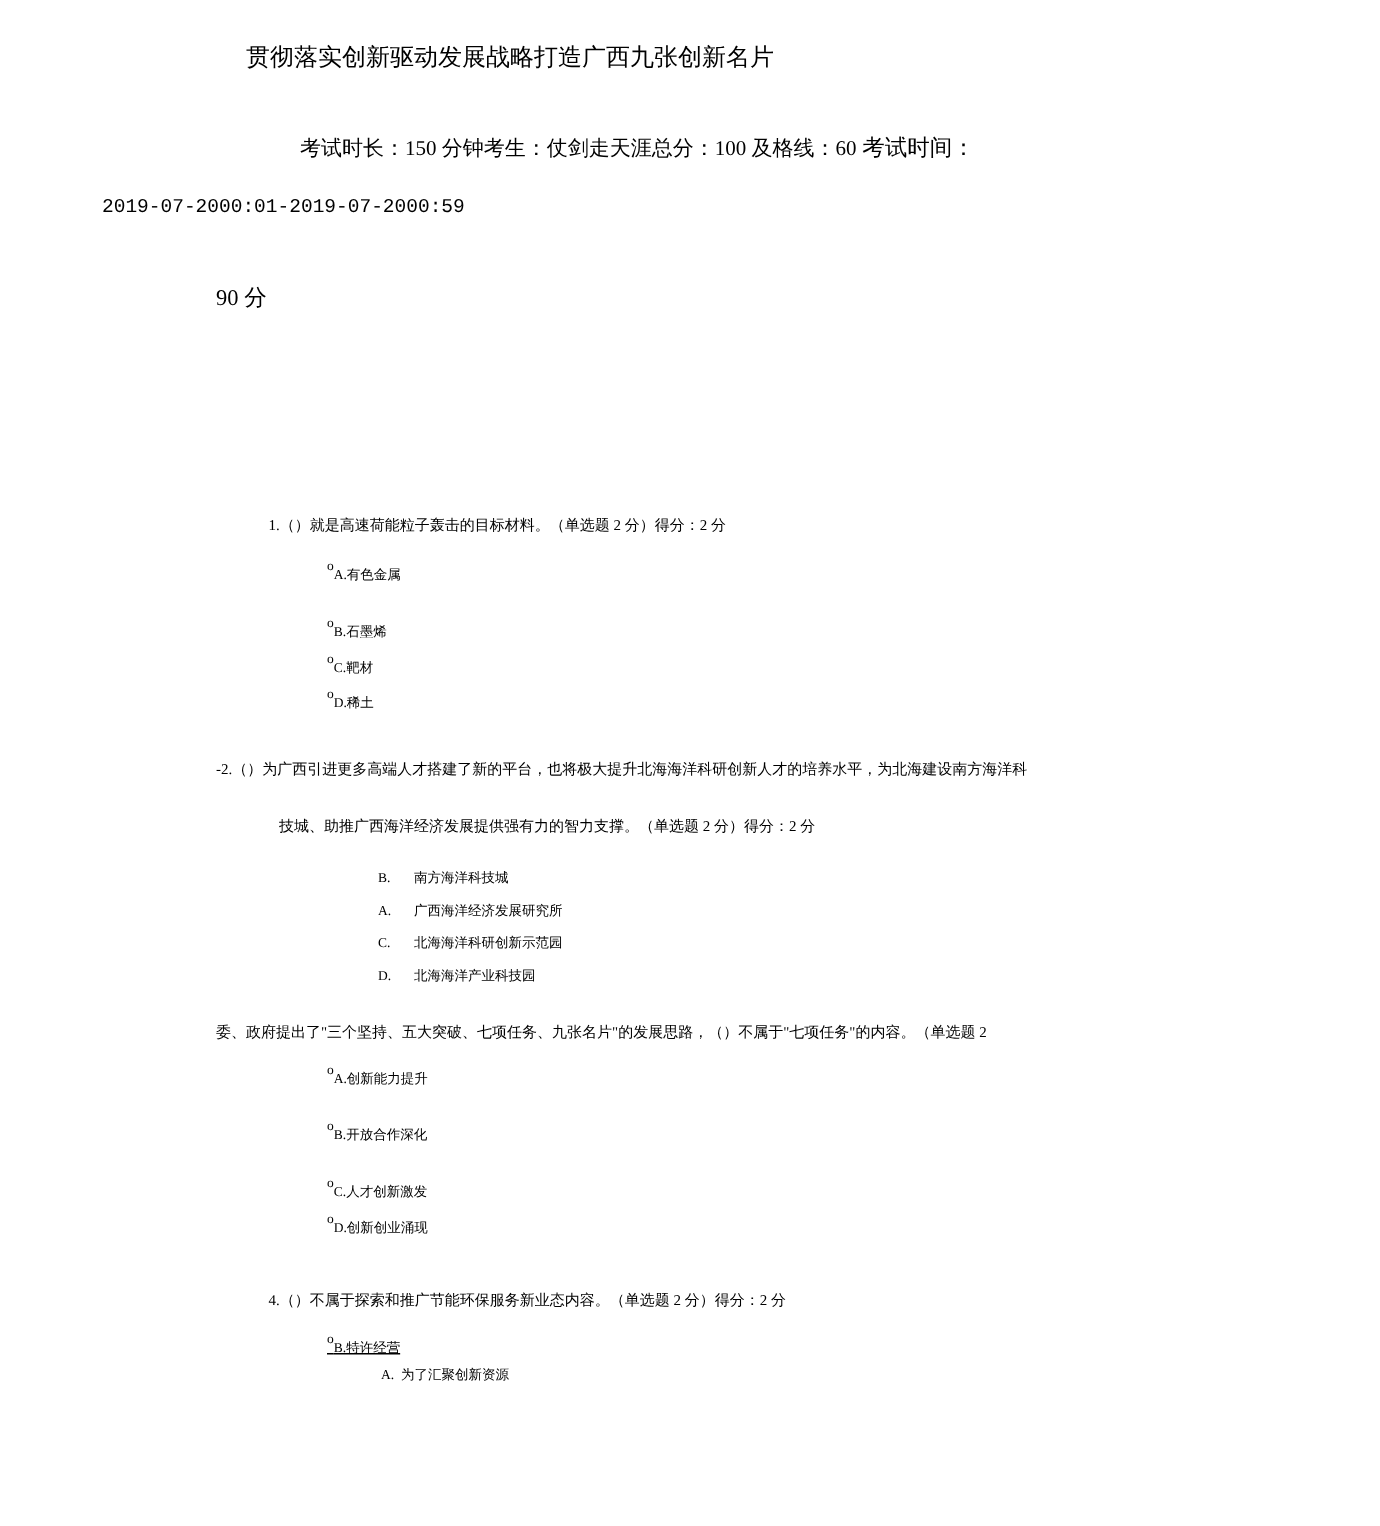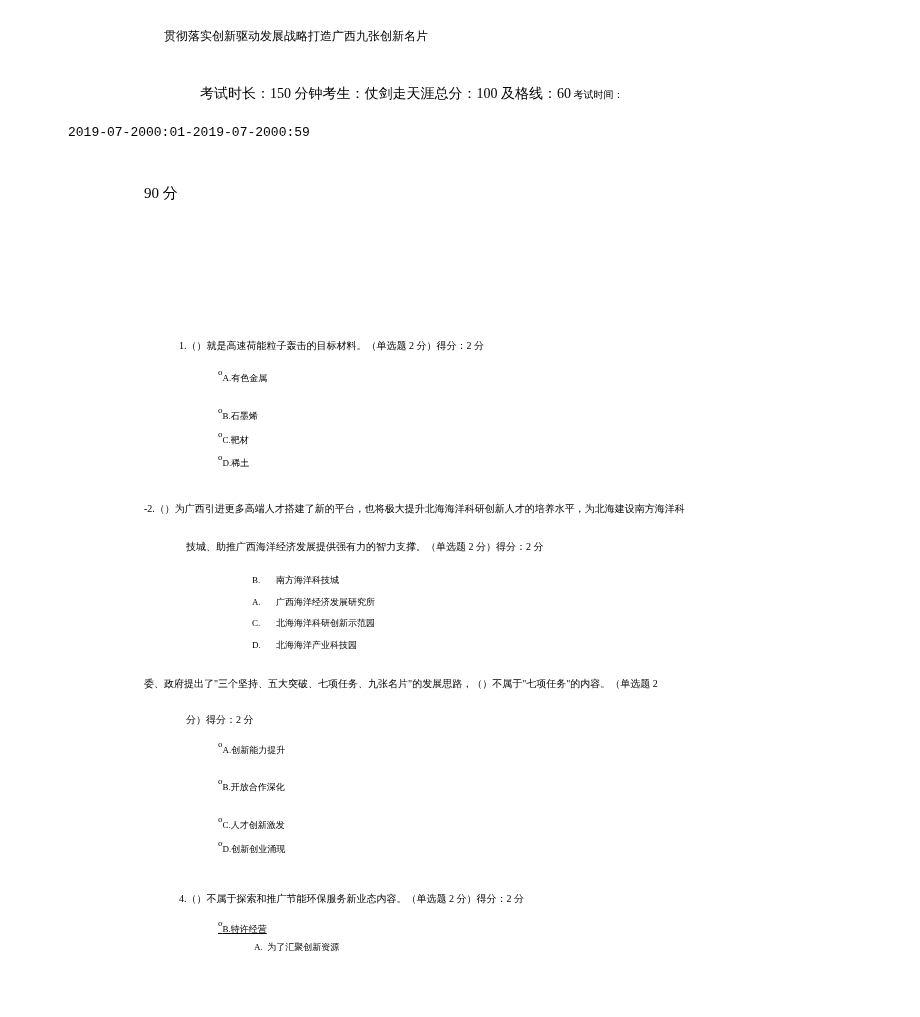--- a/index.html
+++ b/index.html
@@ -5,32 +5,32 @@
     * { margin: 0; padding: 0; box-sizing: border-box; }
     body {
       width: 920px;
       height: 1017px;
       background: #ffffff;
       font-family: "SimSun", "宋体", serif;
       color: #000000;
       padding: 28px 0 0 0;
     }
     .page-title {
-      font-size: 12px;
+      font-size: 16px;
       margin-left: 164px;
       margin-bottom: 40px;
       font-family: "SimSun", "宋体", serif;
     }
     .meta-line {
       font-size: 14px;
       margin-left: 200px;
       margin-bottom: 22px;
     }
     .meta-line .small-label {
-      font-size: 10px;
+      font-size: 15px;
       text-align: right;
     }
     .time-range {
       font-size: 13px;
       margin-left: 68px;
       margin-bottom: 44px;
       font-family: "Courier New", monospace;
     }
     .score {
       font-size: 15px;
@@ -112,21 +112,20 @@
   <div class="question-stem" style="margin-top:22px;">-2.（）为广西引进更多高端人才搭建了新的平台，也将极大提升北海海洋科研创新人才的培养水平，为北海建设南方海洋科</div>
   <div class="question-stem q2-cont" style="font-size:10px;">技城、助推广西海洋经济发展提供强有力的智力支撑。（单选题 2 分）得分：2 分</div>
   <div class="opt-list-letter-block">
     <div class="opt-row"><span class="letter-col">B.</span><span>南方海洋科技城</span></div>
     <div class="opt-row"><span class="letter-col">A.</span><span>广西海洋经济发展研究所</span></div>
     <div class="opt-row"><span class="letter-col">C.</span><span>北海海洋科研创新示范园</span></div>
     <div class="opt-row"><span class="letter-col">D.</span><span>北海海洋产业科技园</span></div>
   </div>
 
   <div class="question-stem q3-continue" style="font-size:10px; line-height:2.6;">委、政府提出了"三个坚持、五大突破、七项任务、九张名片"的发展思路，（）不属于"七项任务"的内容。（单选题 2</div>
-  <div class="question-stem q3-tail" style="font-size:10px;">分）得分：2 分</div>
   <div class="options" style="margin-top:4px;">
     <div class="opt-row gap-after"><span class="deg">o</span><span class="opt-text">A.创新能力提升</span></div>
     <div class="opt-row gap-after"><span class="deg">o</span><span class="opt-text">B.开放合作深化</span></div>
     <div class="opt-row"><span class="deg">o</span><span class="opt-text">C.人才创新激发</span></div>
     <div class="opt-row"><span class="deg">o</span><span class="opt-text">D.创新创业涌现</span></div>
   </div>
 
   <div class="question-stem indent-stem" style="margin-top:26px;">4.（）不属于探索和推广节能环保服务新业态内容。（单选题 2 分）得分：2 分</div>
   <div class="q4-opts">
     <div class="opt-row"><span class="deg">o</span><span class="opt-text">B.特许经营</span></div>

